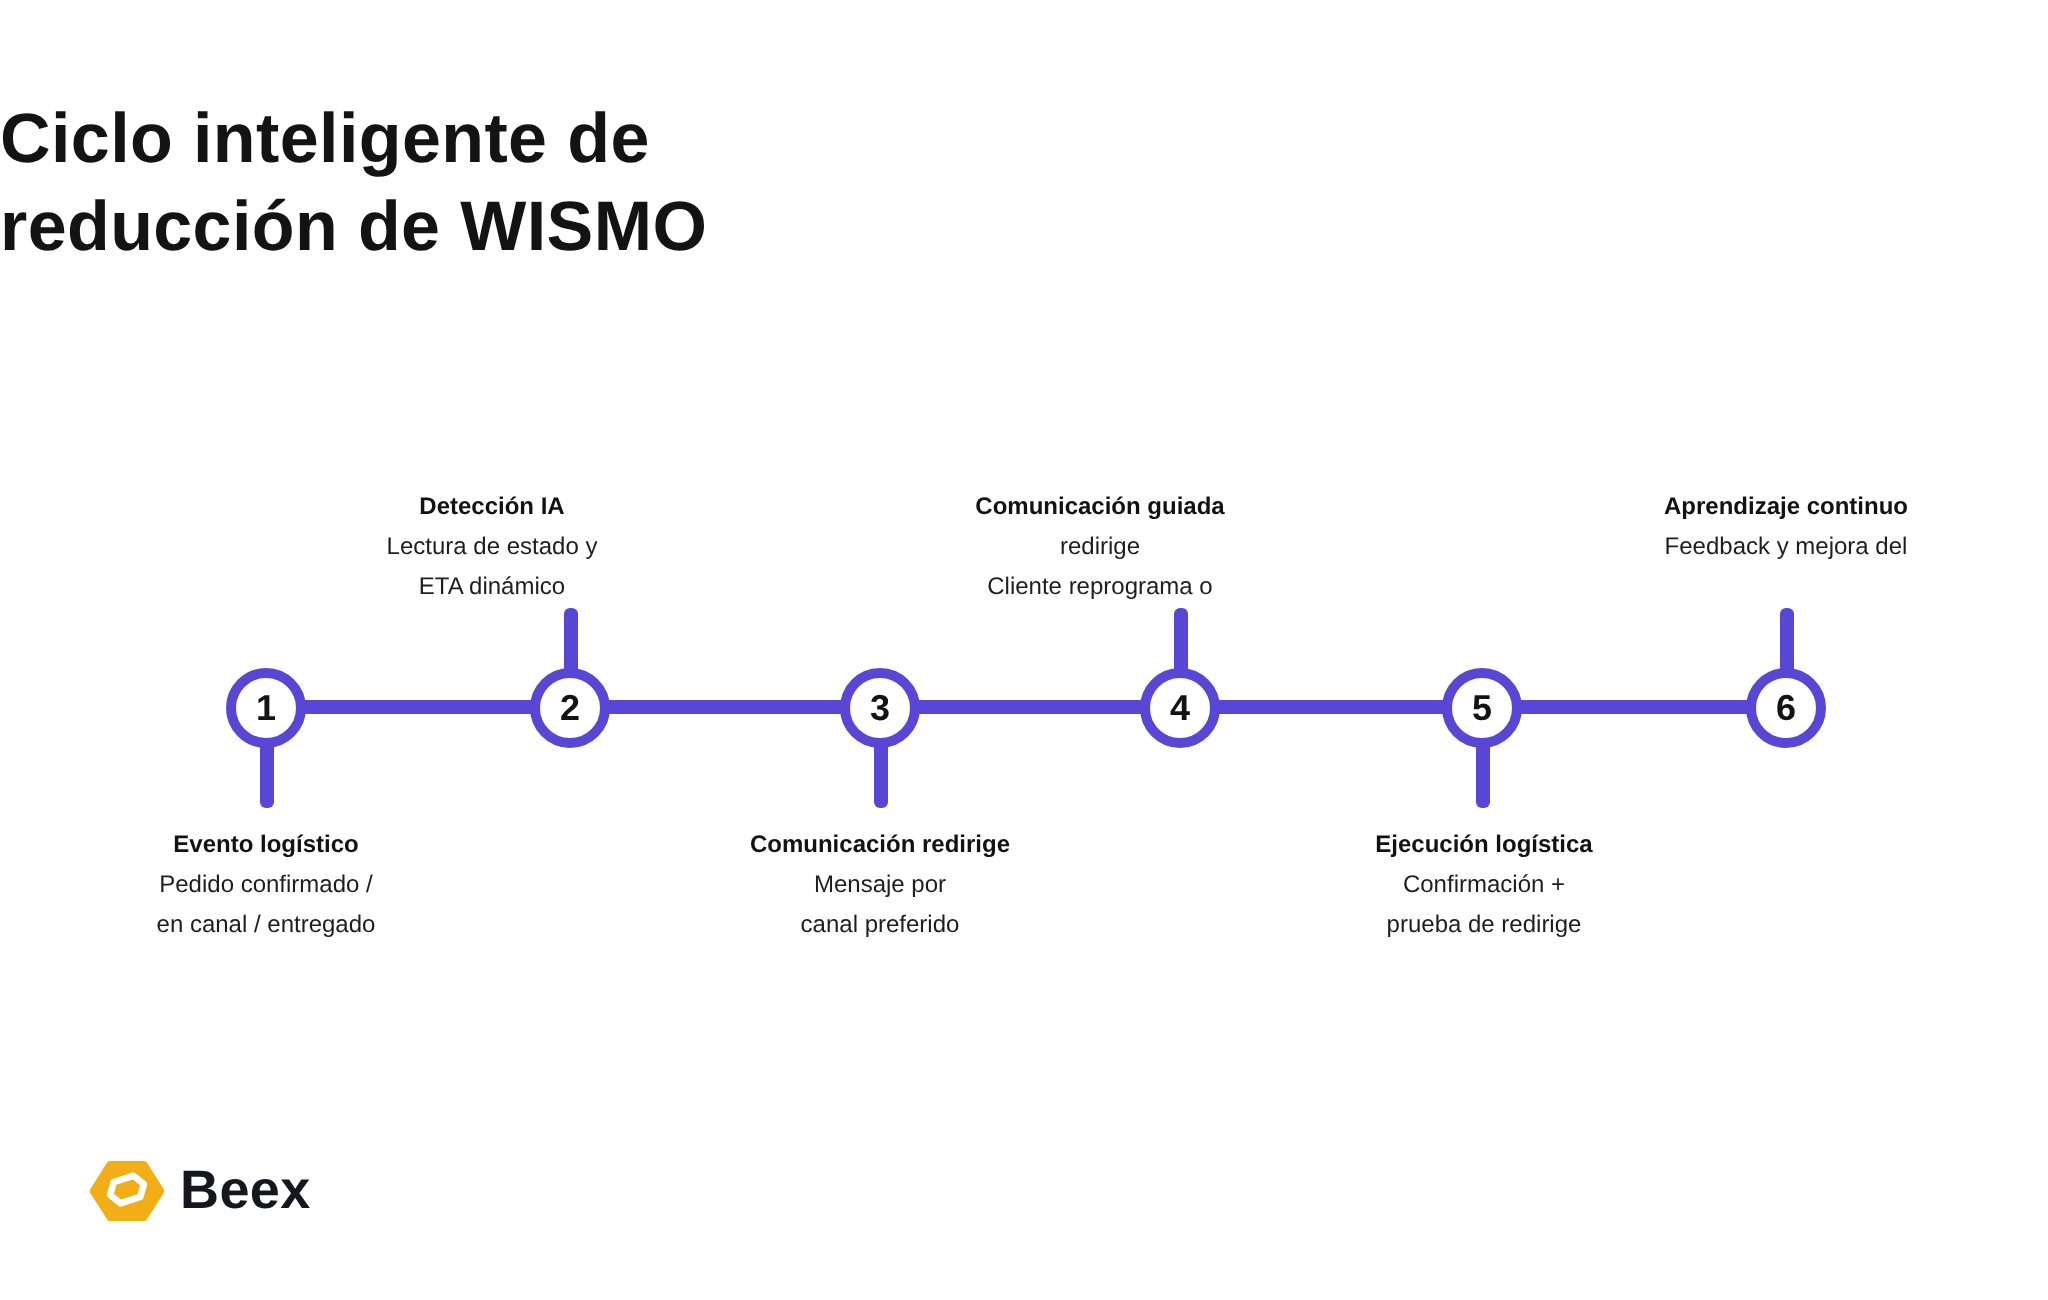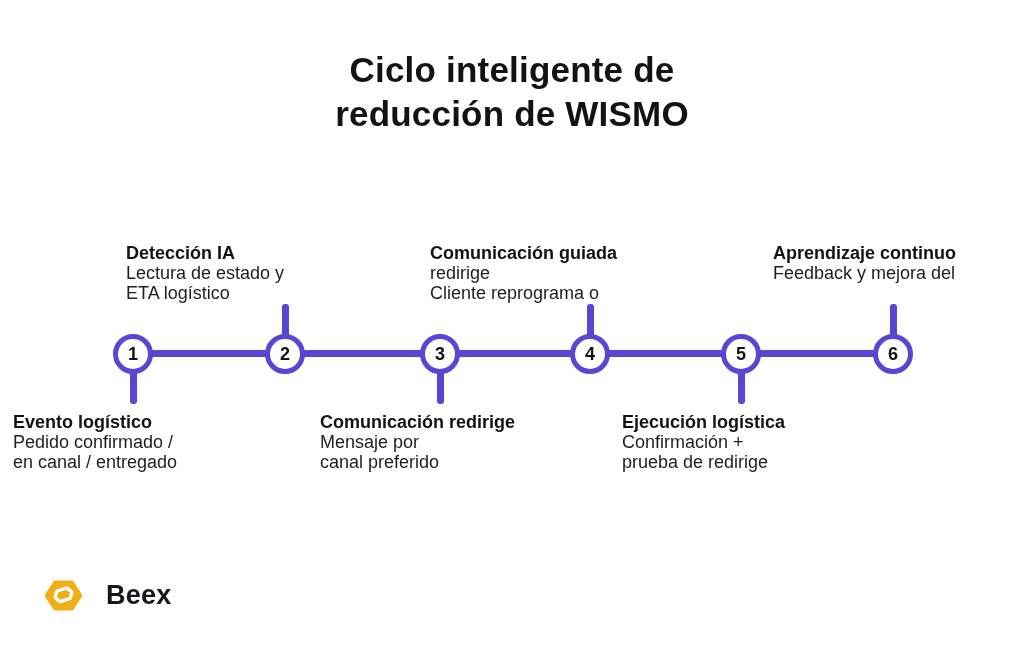--- a/index.html
+++ b/index.html
@@ -12,21 +12,21 @@
     width: 1024px;
     height: 650px;
     background: #ffffff;
     overflow: hidden;
   }
   .title {
     position: absolute;
     top: 48px;
     left: 0;
     width: 1024px;
-    text-align: center;
+    text-align: left;
     font-size: 35px;
     line-height: 44px;
     font-weight: bold;
     color: #131313;
     letter-spacing: 0.2px;
   }
   .tl-line {
     position: absolute;
     left: 133px;
     top: 350px;
@@ -59,39 +59,40 @@
     align-items: center;
     justify-content: center;
     font-size: 18px;
     font-weight: bold;
     color: #131313;
     z-index: 2;
   }
   .step-label {
     position: absolute;
     width: 240px;
-    font-size: 18px;
+    text-align: center;
+    font-size: 12px;
     line-height: 20px;
     color: #1e1e1e;
   }
   .step-label.above { top: 243px; }
   .step-label.below { top: 412px; }
   .step-label .heading {
     display: block;
     font-weight: bold;
     color: #121212;
   }
   .step-label .detail { display: block; }
   .footer-brand {
     position: absolute;
     left: 45px;
     top: 577px;
     display: flex;
     align-items: center;
-    gap: 24px;
+    gap: 8px;
   }
   .brand-text {
     font-size: 27px;
     font-weight: bold;
     color: #16161f;
     letter-spacing: 0.2px;
   }
 </style>
 </head>
 <body>
@@ -143,21 +144,21 @@
   </div>
   <div class="step-label below" style="left:622px;">
     <span class="heading">Ejecución logística</span>
     <span class="detail">Confirmación +</span>
     <span class="detail">prueba de redirige</span>
   </div>
 
   <div class="step-label above" style="left:126px;">
     <span class="heading">Detección IA</span>
     <span class="detail">Lectura de estado y</span>
-    <span class="detail">ETA logístico</span>
+    <span class="detail">ETA dinámico</span>
   </div>
   <div class="step-label above" style="left:430px;">
     <span class="heading">Comunicación guiada</span>
     <span class="detail">redirige</span>
     <span class="detail">Cliente reprograma o</span>
   </div>
   <div class="step-label above" style="left:773px;">
     <span class="heading">Aprendizaje continuo</span>
     <span class="detail">Feedback y mejora del</span>
   </div>

